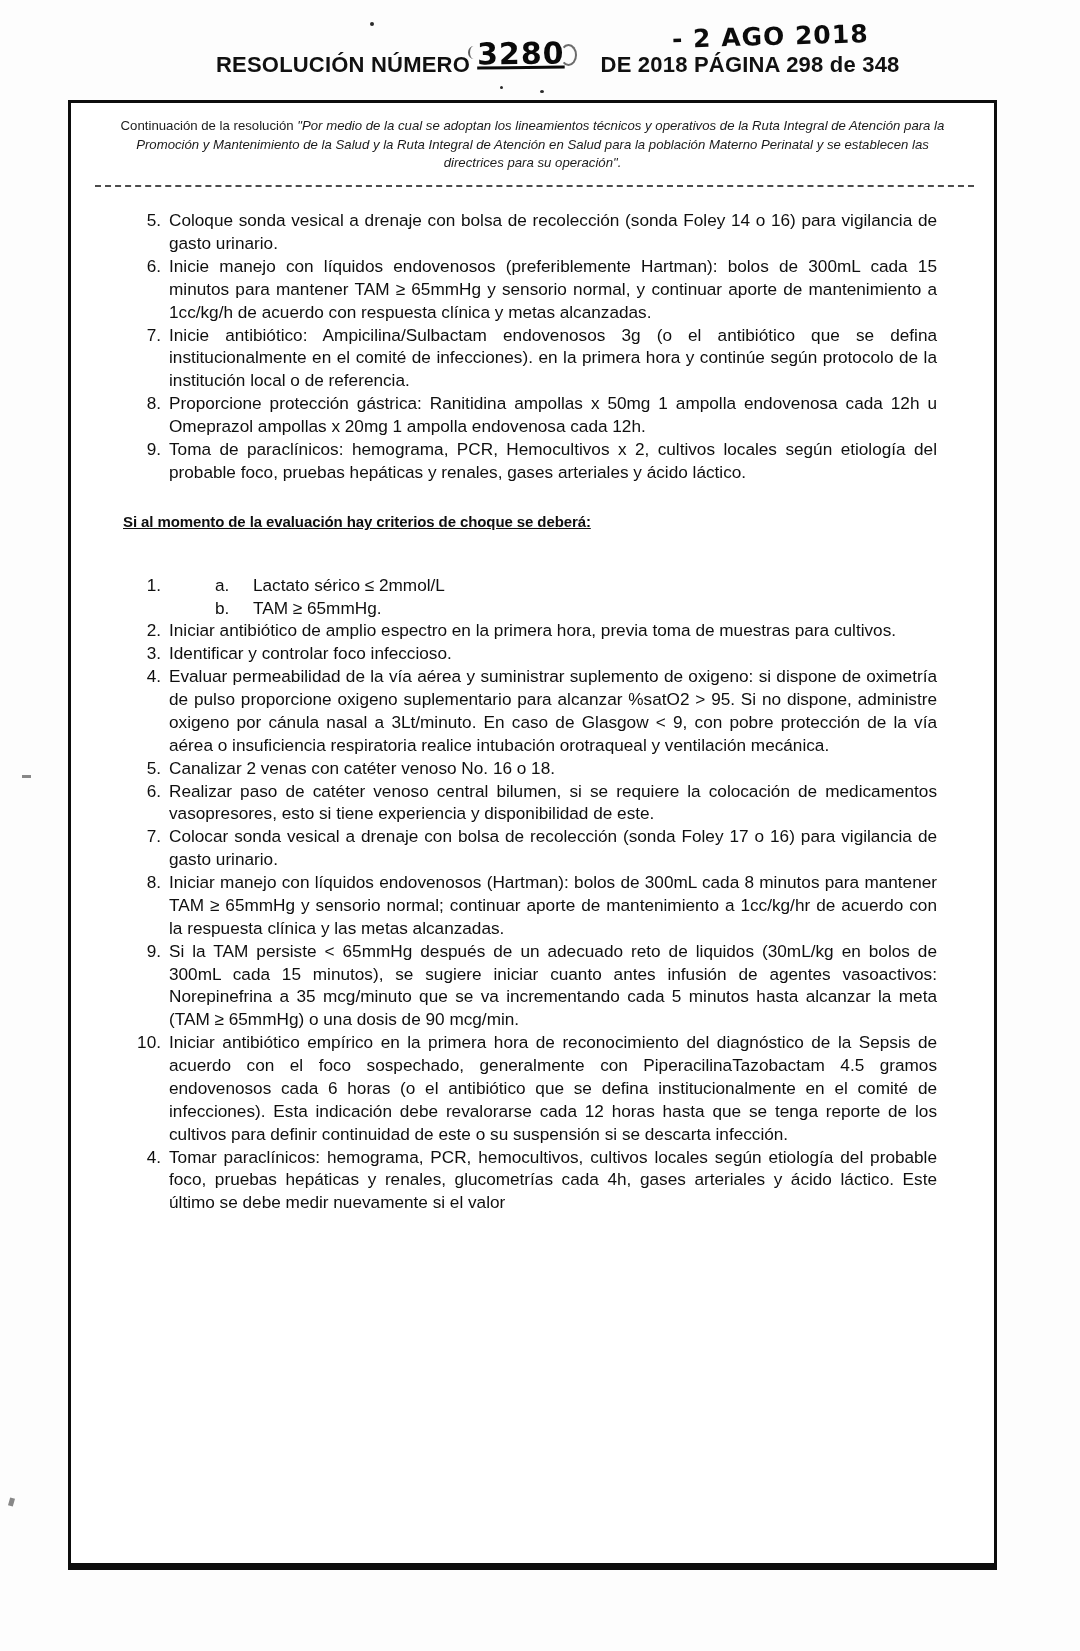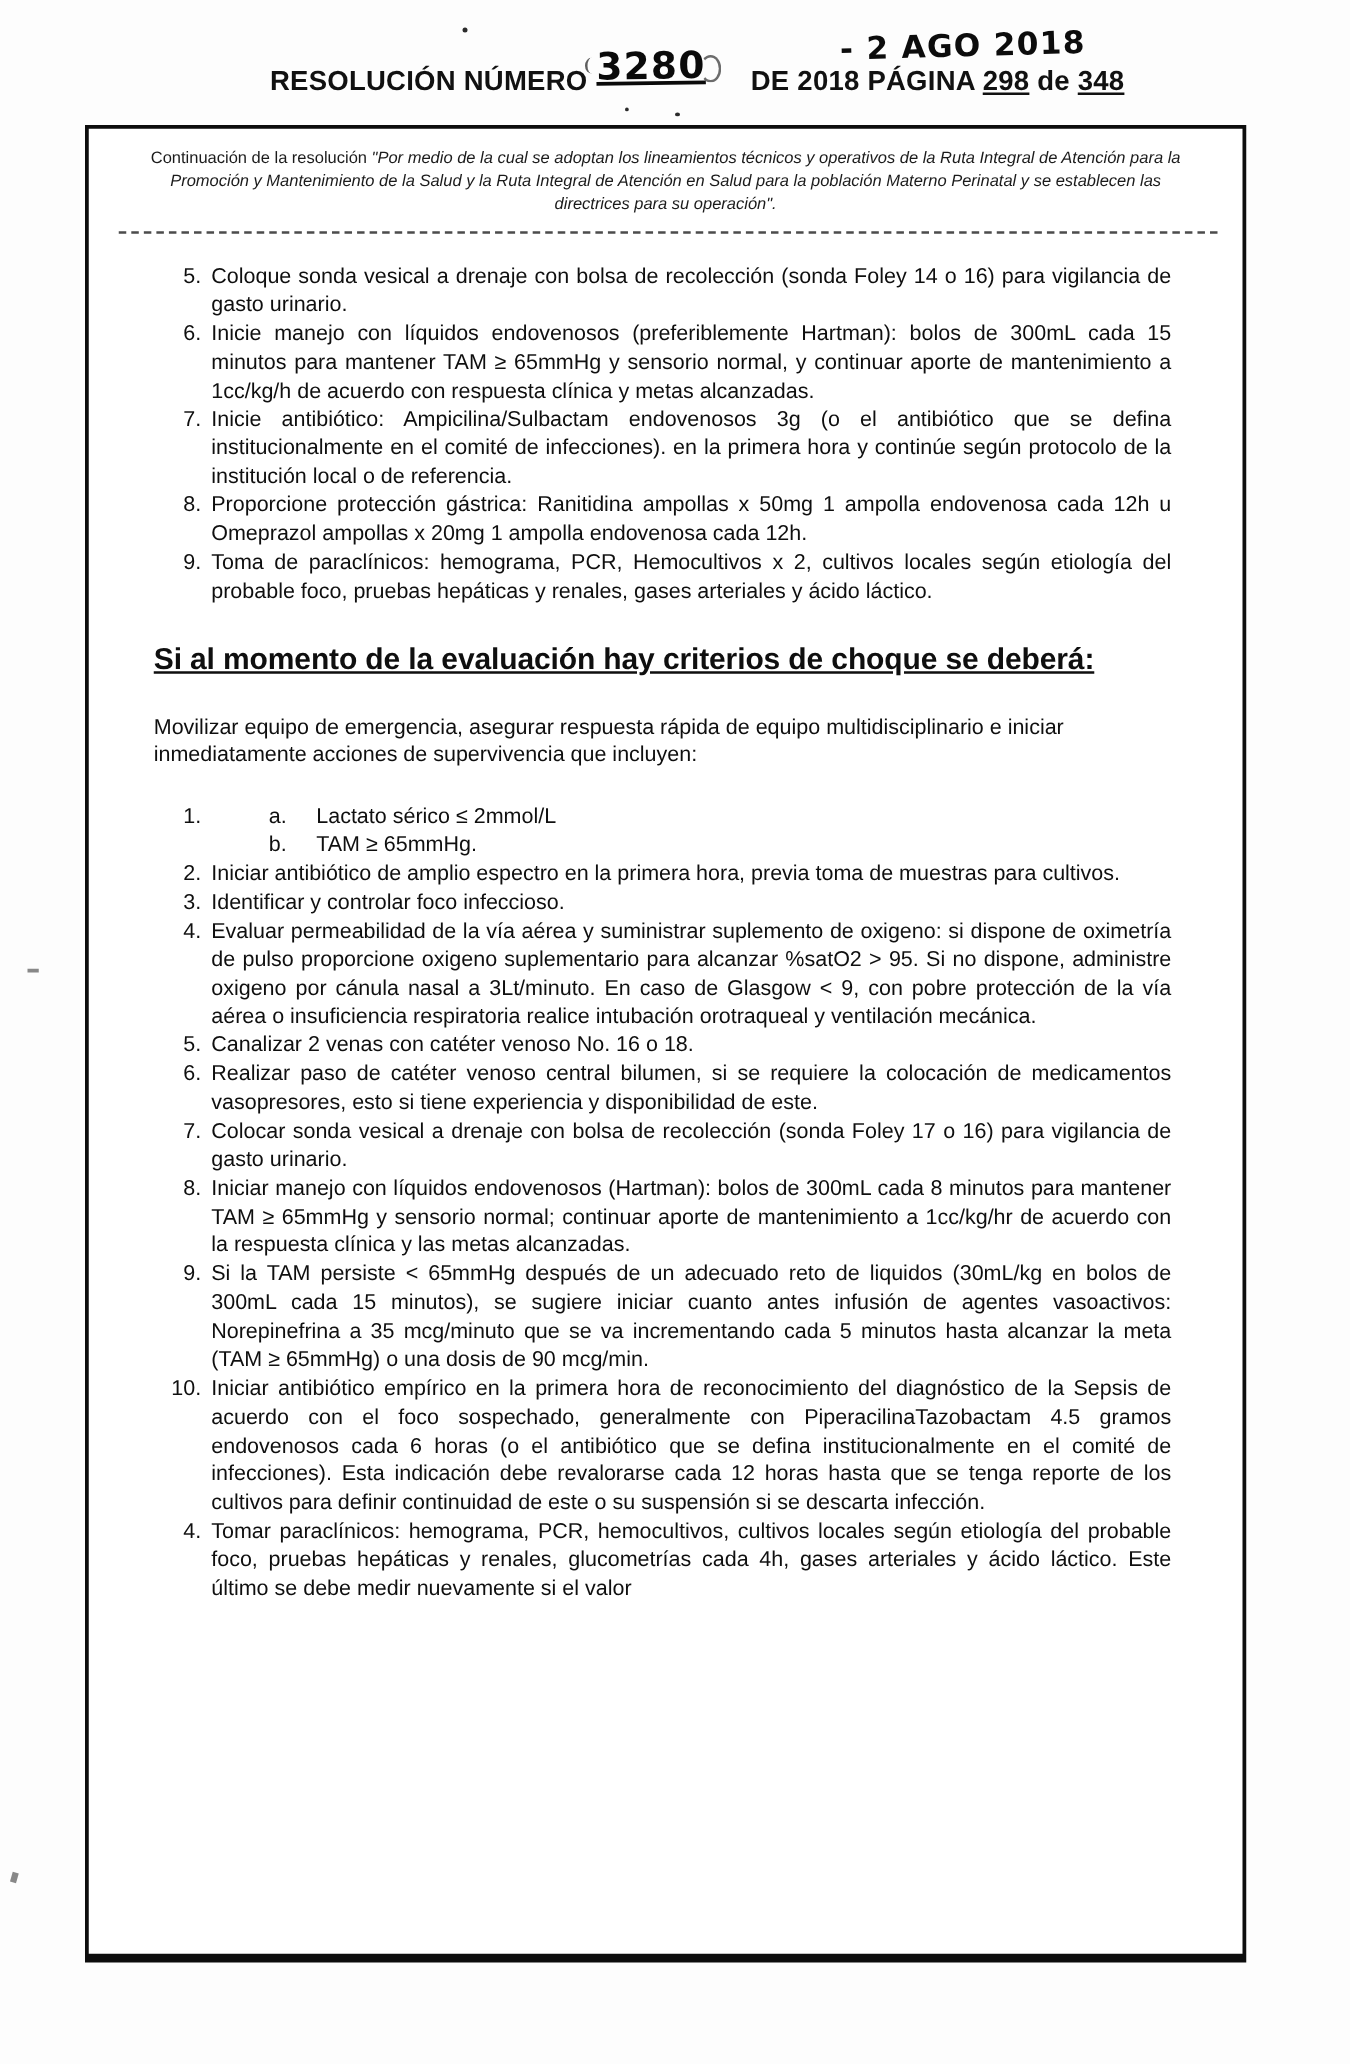--- a/index.html
+++ b/index.html
@@ -46,21 +46,21 @@
   .reso-line {
     position: absolute;
     left: 216px;
     top: 52px;
     font-size: 22px;
     font-weight: bold;
     color: #111;
     white-space: nowrap;
     letter-spacing: 0.2px;
   }
-  .reso-line .u { text-decoration: underline; }
+  .reso-line .u { }
   .stamp-number {
     position: absolute;
     left: 477px;
     top: 36px;
     font-size: 30px;
     font-weight: bold;
     font-family: "DejaVu Sans", sans-serif;
     letter-spacing: 1px;
     color: #0a0a0a;
     text-decoration: underline;
@@ -176,21 +176,21 @@
     position: absolute;
     left: 0;
     top: 0;
     width: 22px;
     text-align: left;
   }
 
   .section-head {
     margin: 28px 0 16px 0;
     font-weight: bold;
-    font-size: 24px;
+    font-size: 15px;
     text-decoration: underline;
     letter-spacing: -0.1px;
   }
 
   .intro-para {
     margin: 26px 0 0 0;
     text-align: left;
     font-size: 17.2px;
     line-height: 1.33;
   }
@@ -258,21 +258,20 @@
           <span class="txt">Proporcione protección gástrica: Ranitidina ampollas x 50mg 1 ampolla endovenosa cada 12h u Omeprazol ampollas x 20mg 1 ampolla endovenosa cada 12h.</span>
         </li>
         <li>
           <span class="marker">9.</span>
           <span class="txt">Toma de paraclínicos: hemograma, PCR, Hemocultivos x 2, cultivos locales según etiología del probable foco, pruebas hepáticas y renales, gases arteriales y ácido láctico.</span>
         </li>
       </ol>
 
       <div class="section-head">Si al momento de la evaluación hay criterios de choque se deberá:</div>
 
-      <div class="intro-para">Movilizar equipo de emergencia, asegurar respuesta rápida de equipo multidisciplinario e iniciar inmediatamente acciones de supervivencia que incluyen:</div>
 
       <div class="gap-md"></div>
 
       <ol class="num list-main">
 
         <li>
           <span class="marker">1.</span>
           <ol class="alpha">
             <li>
               <span class="marker">a.</span>

